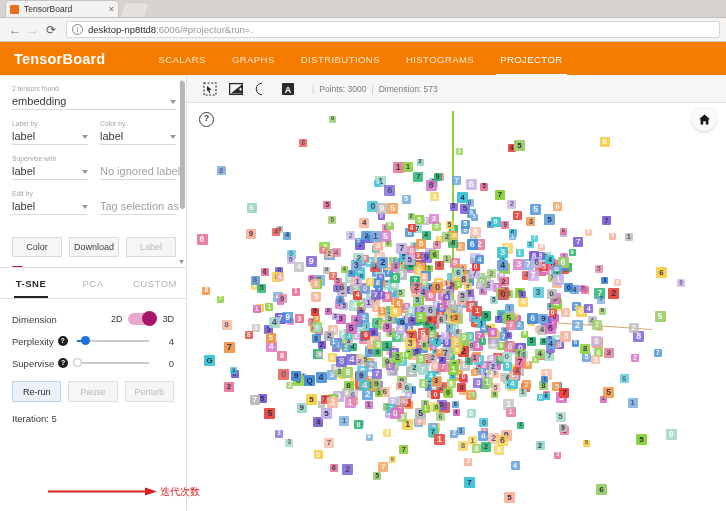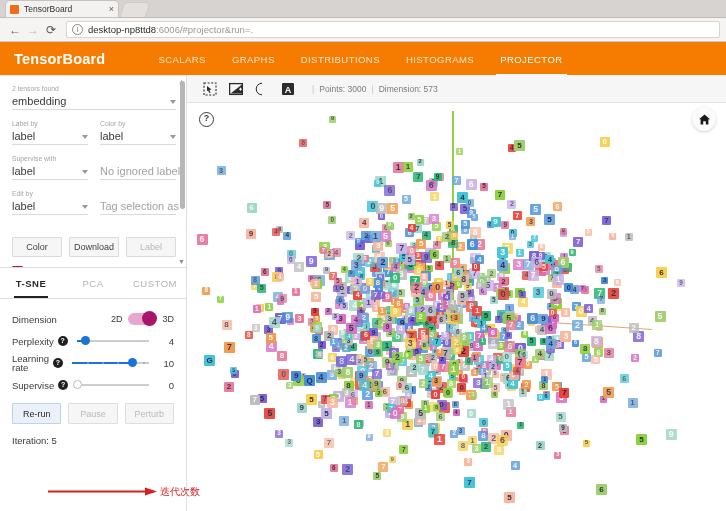--- a/index.html
+++ b/index.html
@@ -375,34 +375,20 @@
           <span class="ctl-name">Perplexity</span>
           <span class="qmark" style="margin-left:4px;">?</span>
           <span class="slider">
             <span class="track"></span>
             <span class="fill" style="width:12%"></span>
             <span class="knob" style="left:12%"></span>
           </span>
           <span class="ctl-num">4</span>
         </div>
 
-        <div class="ctl-row">
-          <span class="ctl-name two"><span>Learning</span><br><span>rate</span></span>
-          <span class="qmark" style="margin-left:4px;">?</span>
-          <span class="slider">
-            <span class="track"></span>
-            <span class="fill" style="width:78%"></span>
-            <span class="tick" style="left:19%"></span>
-            <span class="tick" style="left:39%"></span>
-            <span class="tick" style="left:59%"></span>
-            <span class="tick" style="left:92%"></span>
-            <span class="knob" style="left:78%"></span>
-          </span>
-          <span class="ctl-num">10</span>
-        </div>
 
         <div class="ctl-row">
           <span class="ctl-name">Supervise</span>
           <span class="qmark" style="margin-left:4px;">?</span>
           <span class="slider">
             <span class="track"></span>
             <span class="knob empty" style="left:0%"></span>
           </span>
           <span class="ctl-num">0</span>
         </div>

